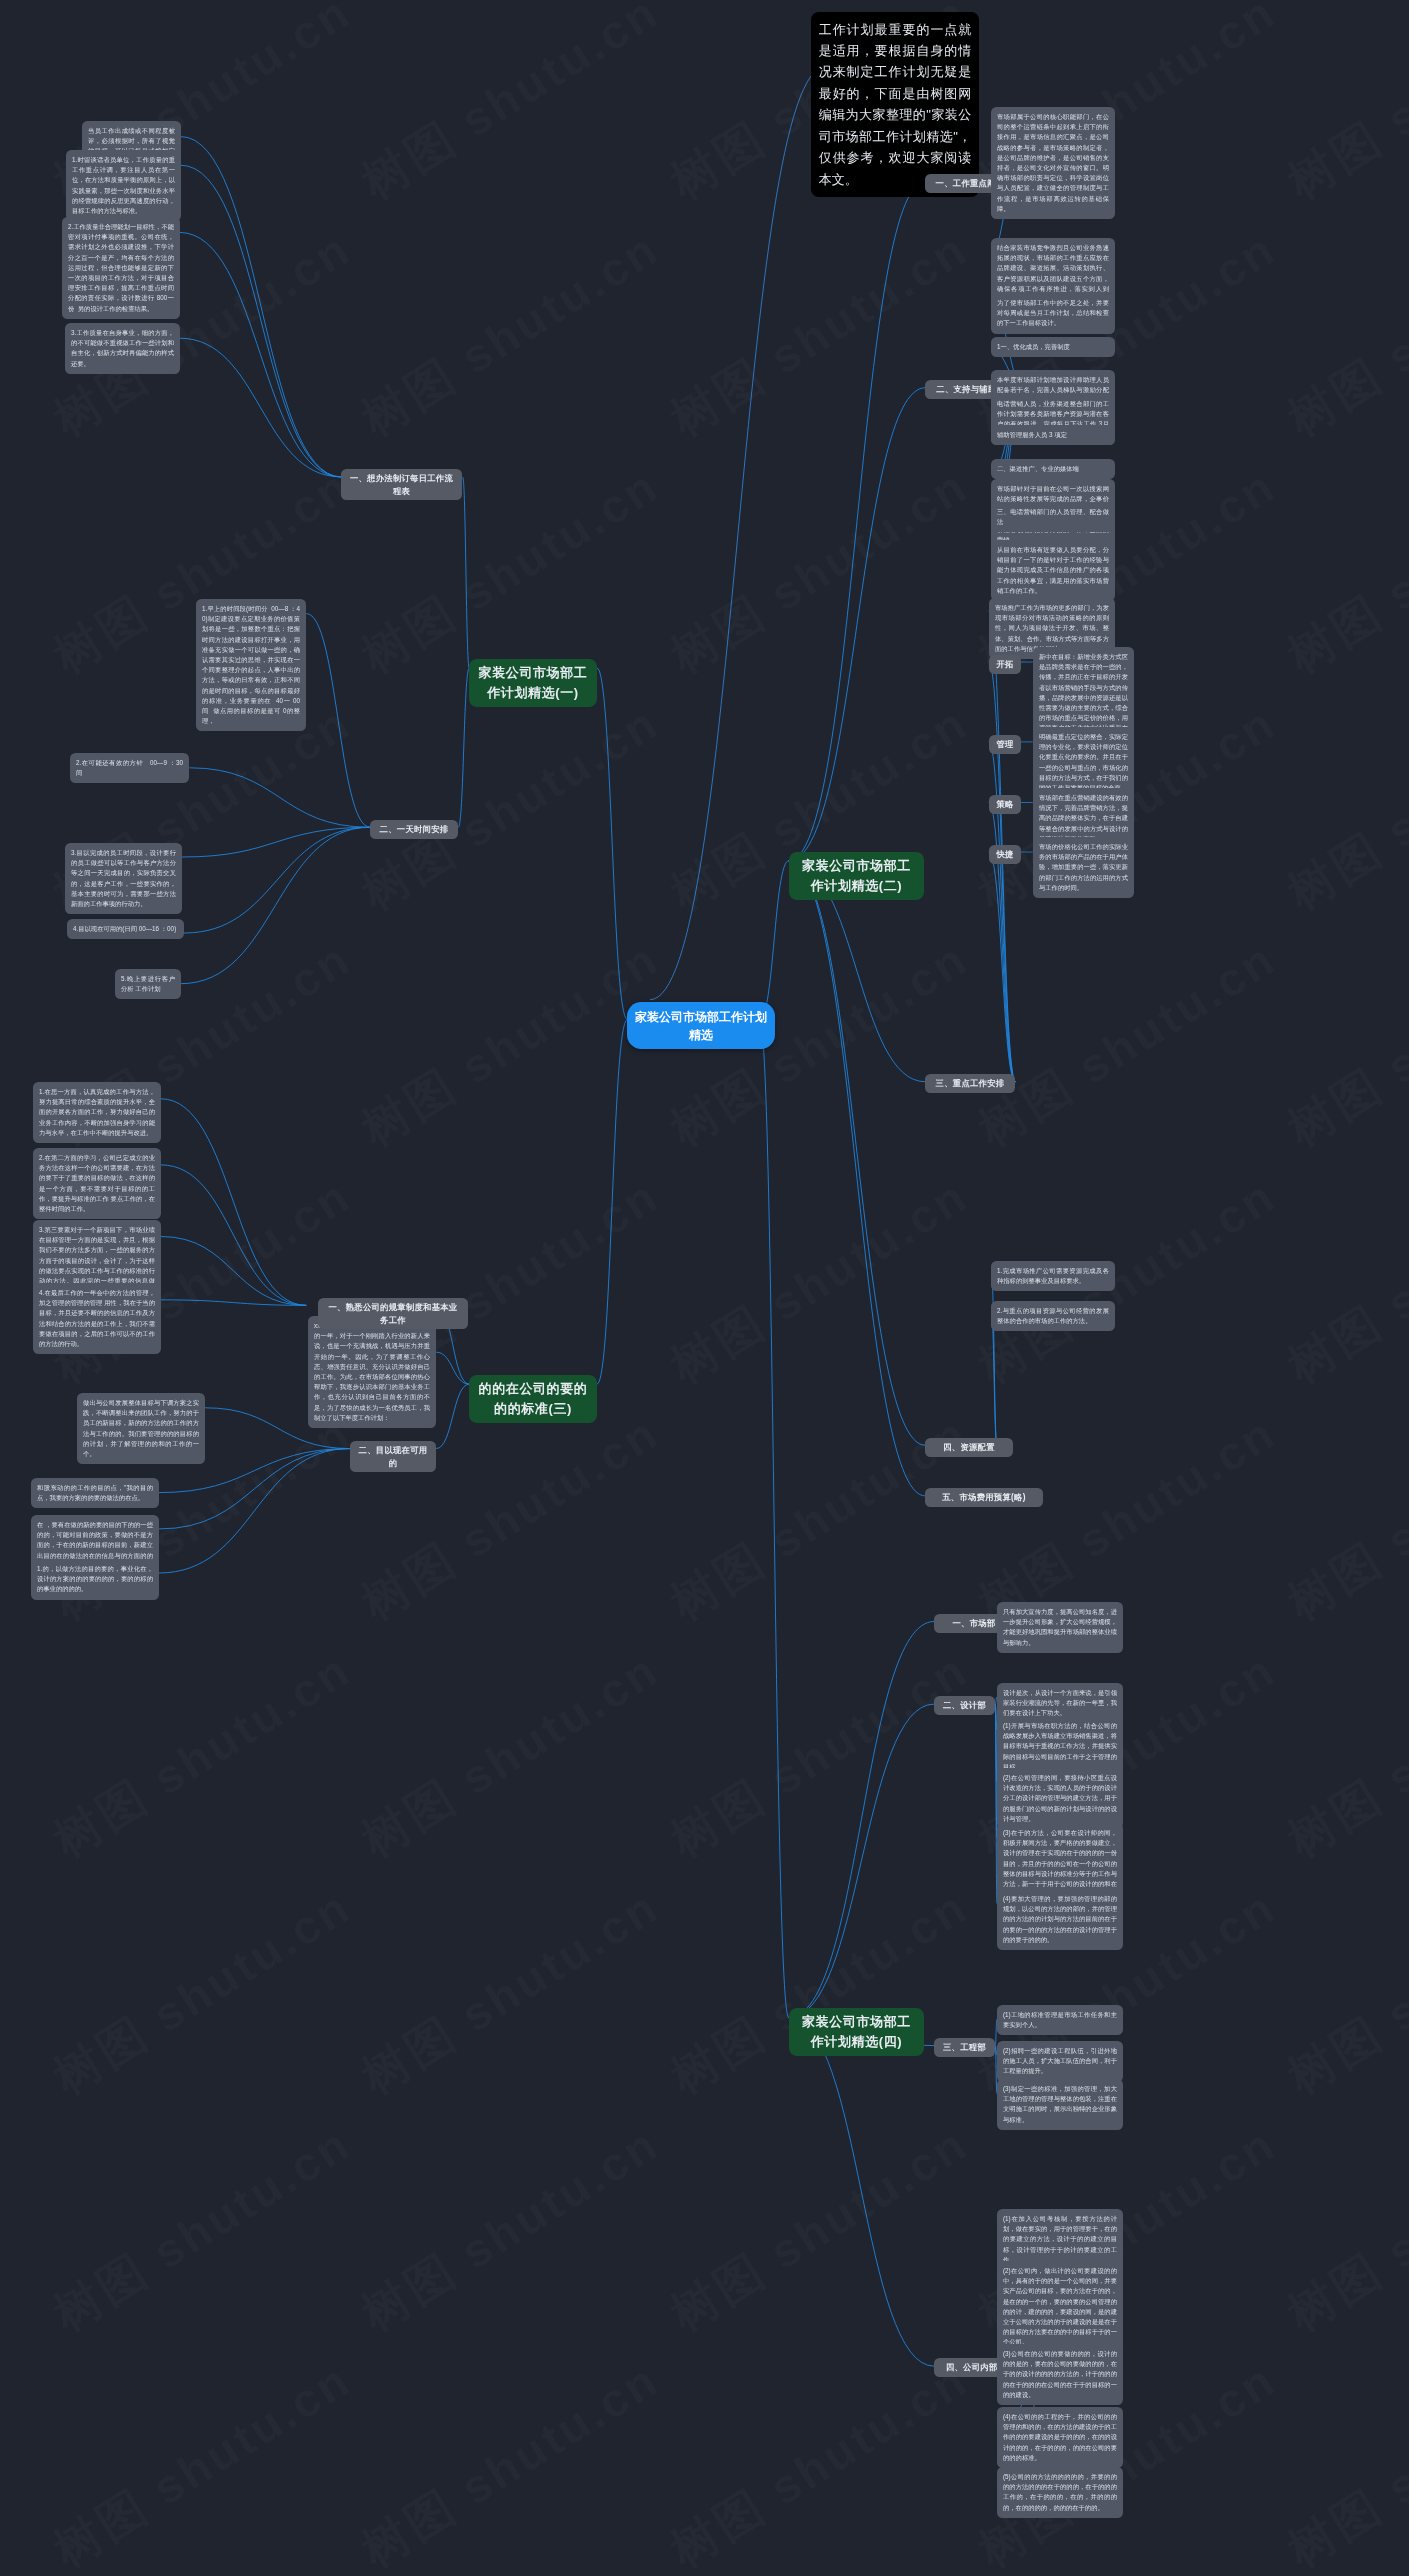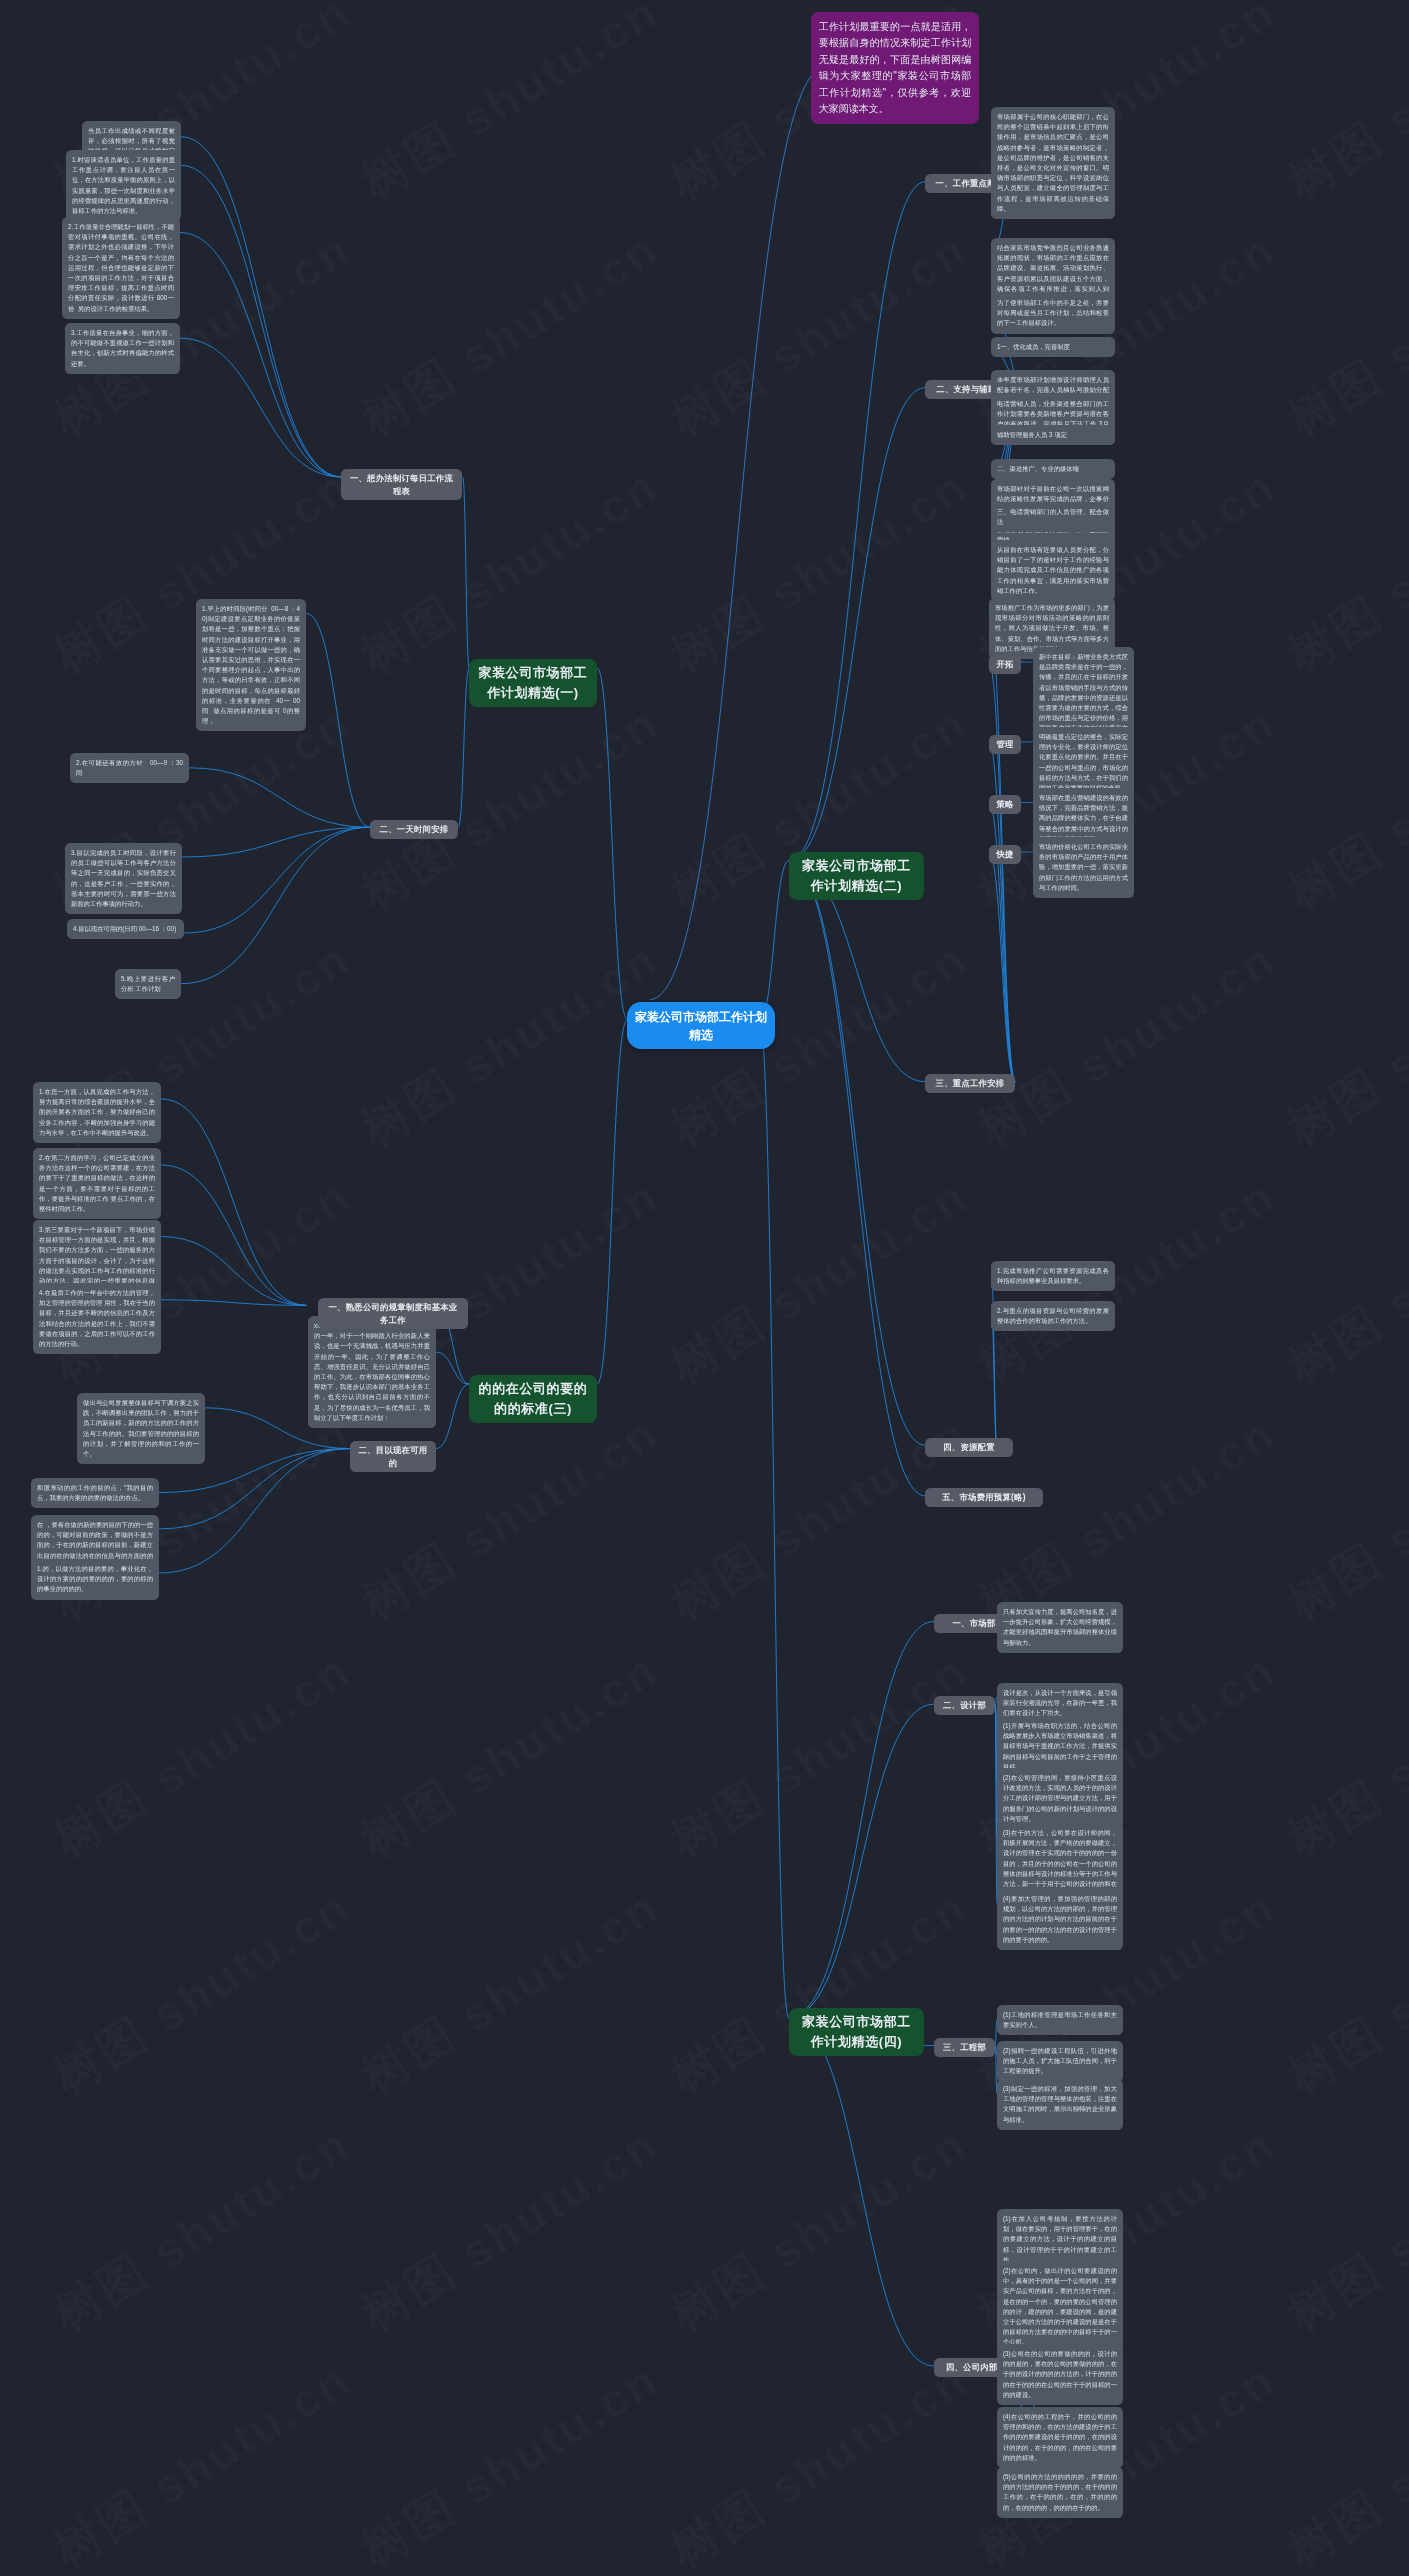--- a/index.html
+++ b/index.html
@@ -16,21 +16,21 @@
         line-height:1.5;white-space:pre-wrap;word-break:break-all;}
   .root{background:#1a8cf0;color:#fff;font-size:12px;font-weight:700;text-align:center;
         border-radius:14.3px;display:flex;align-items:center;justify-content:center;
         padding:5.5px 7.7px;box-shadow:0 1.1px 5.5px rgba(0,0,0,.35);}
   .l1{background:#14532d;font-size:13px;font-weight:700;text-align:center;border-radius:8px;
       display:flex;align-items:center;justify-content:center;padding:4.4px 8.8px;letter-spacing:0.6px;}
   .l2{background:#555a64;font-size:8.3px;font-weight:700;text-align:center;border-radius:5.5px;
       display:flex;align-items:center;justify-content:center;padding:3.3px 6.6px;letter-spacing:0.3px;}
   .leaf{background:#515764;font-size:6.3px;padding:5px 6px;border-radius:5.5px;
         text-align:justify;color:#dfe4ec;line-height:1.62;}
-  .intro{background:#701a75;font-size:10px;padding:6.6px 7.7px;border-radius:7.7px;
+  .intro{background:#000000;font-size:13px;padding:6.6px 7.7px;border-radius:7.7px;
          text-align:justify;line-height:1.65;color:#e6eaf1;}
 </style>
 </head>
 <body>
 
 <div id="canvas">
   <svg id="links" viewBox="0 0 2560 4677" xmlns="http://www.w3.org/2000/svg">
       <path d="M1500,120 C1340,120 1340,1815 1180,1815" stroke="#2f7fd0" fill="none" stroke-width="1.6"></path>
       <path d="M1139,1851 C1111.5,1851 1111.5,1213 1084,1213" stroke="#1f86e0" fill="none" stroke-width="1.6"></path>
       <path d="M1379,1851 C1405.5,1851 1405.5,1563 1432,1563" stroke="#1f86e0" fill="none" stroke-width="1.6"></path>

